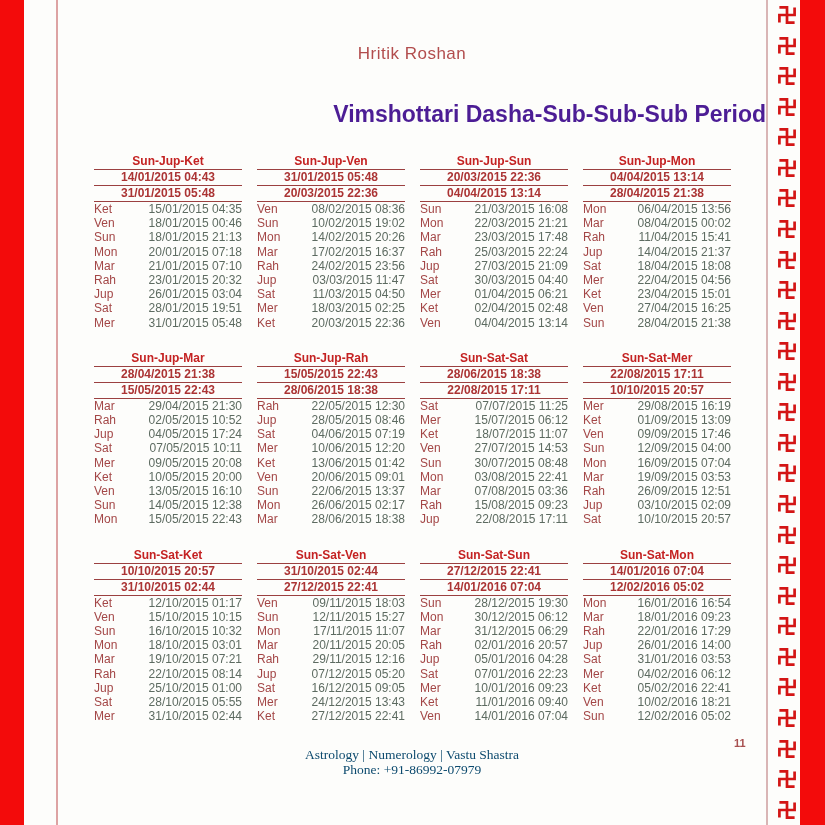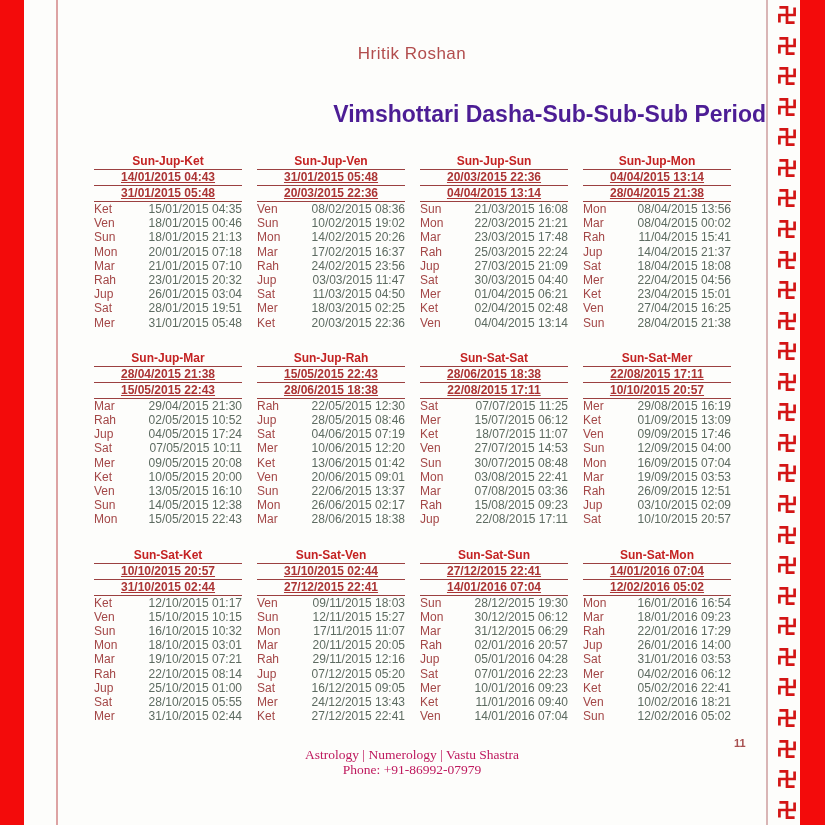--- a/index.html
+++ b/index.html
@@ -33,36 +33,36 @@
     display:grid;grid-template-columns:repeat(4,148px);
     column-gap:15px;row-gap:21px;
   }
   .dasha-table{width:148px;font-size:12px;}
   .t-title{
     font-weight:bold;color:#c42222;text-align:center;
     line-height:15px;border-bottom:1px solid #9b4040;
   }
   .t-date{
     font-weight:bold;color:#ab3434;text-align:center;
-    line-height:15px;border-bottom:1px solid #9b4040;text-decoration:underline;
+    line-height:15px;border-bottom:1px solid #9b4040;
   }
   .t-row{
     display:flex;justify-content:space-between;line-height:14.2px;
     white-space:nowrap;
   }
   .t-row .planet{color:#a34646;}
   .t-row .datetime{color:#5d6b61;}
   .page-number{
     position:absolute;top:737px;left:676px;
     font-size:11px;font-weight:bold;color:#a85050;
   }
   .footer{
     position:absolute;top:748px;width:100%;text-align:center;
     font-family:"Liberation Serif", serif;
-    font-size:13.5px;line-height:14.8px;color:#be185d;
+    font-size:13.5px;line-height:14.8px;color:#0c4a6e;
   }
 </style>
 </head>
 <body>
 
 <div class="bar-left"></div>
 <div class="thin-line left"></div>
 <div class="thin-line right"></div>
 <div class="swastika-col" id="swastika-col">
     <span>
@@ -333,21 +333,21 @@
           <span class="datetime">04/04/2015 13:14</span>
         </div>
       </div>
 
   <div class="dasha-table">
     <div class="t-title">Sun-Jup-Mon</div>
     <div class="t-date">04/04/2015 13:14</div>
     <div class="t-date">28/04/2015 21:38</div>
   <div class="t-row">
           <span class="planet">Mon</span>
-          <span class="datetime">08/04/2015 13:56</span>
+          <span class="datetime">06/04/2015 13:56</span>
         </div>
         <div class="t-row">
           <span class="planet">Mar</span>
           <span class="datetime">08/04/2015 00:02</span>
         </div>
         <div class="t-row">
           <span class="planet">Rah</span>
           <span class="datetime">11/04/2015 15:41</span>
         </div>
         <div class="t-row">

